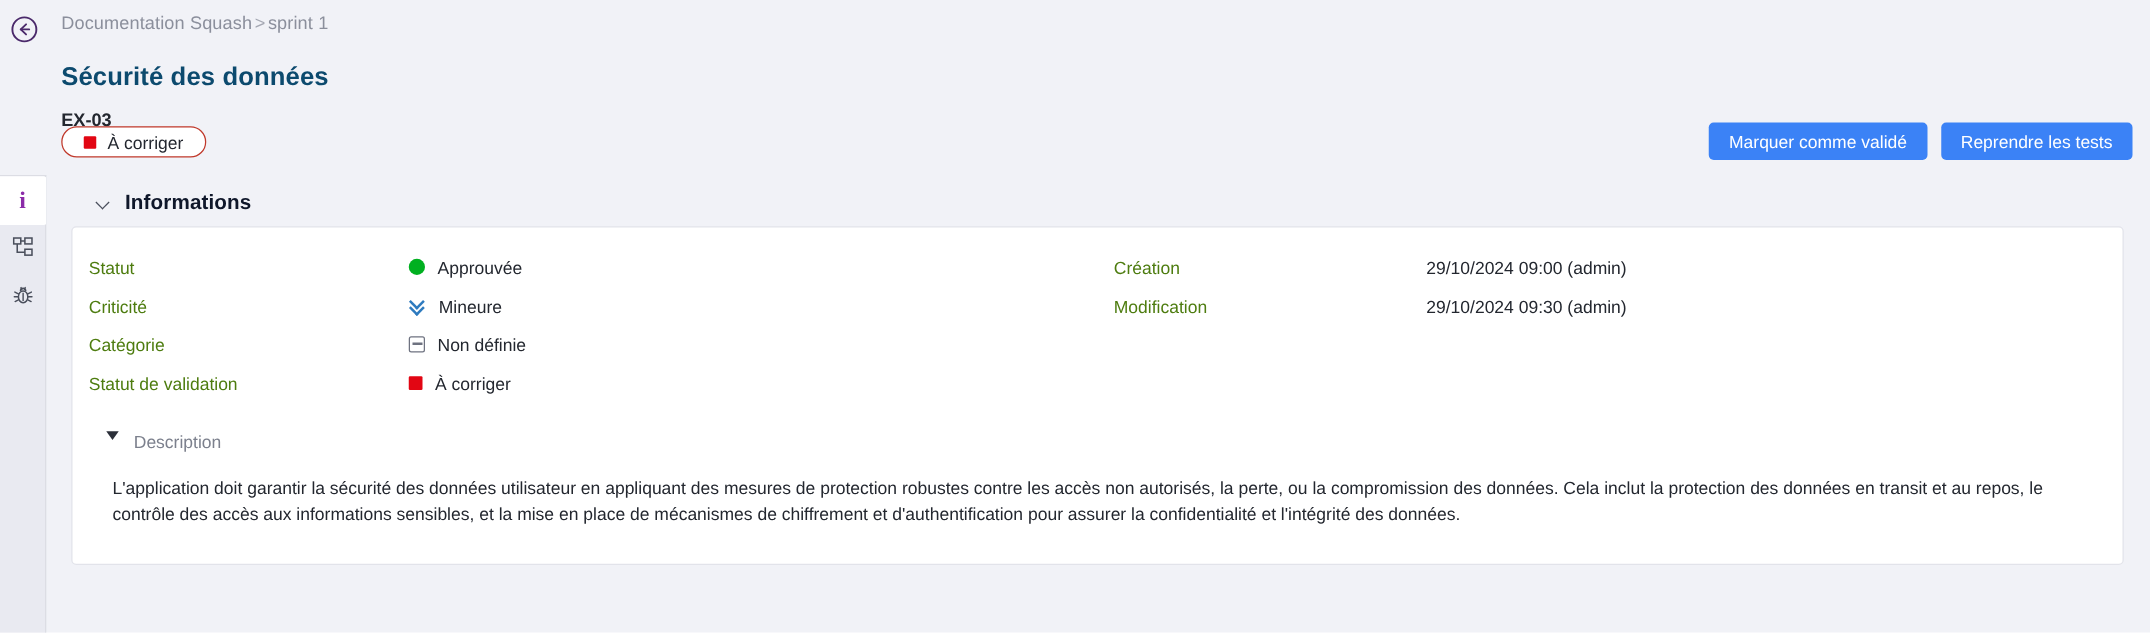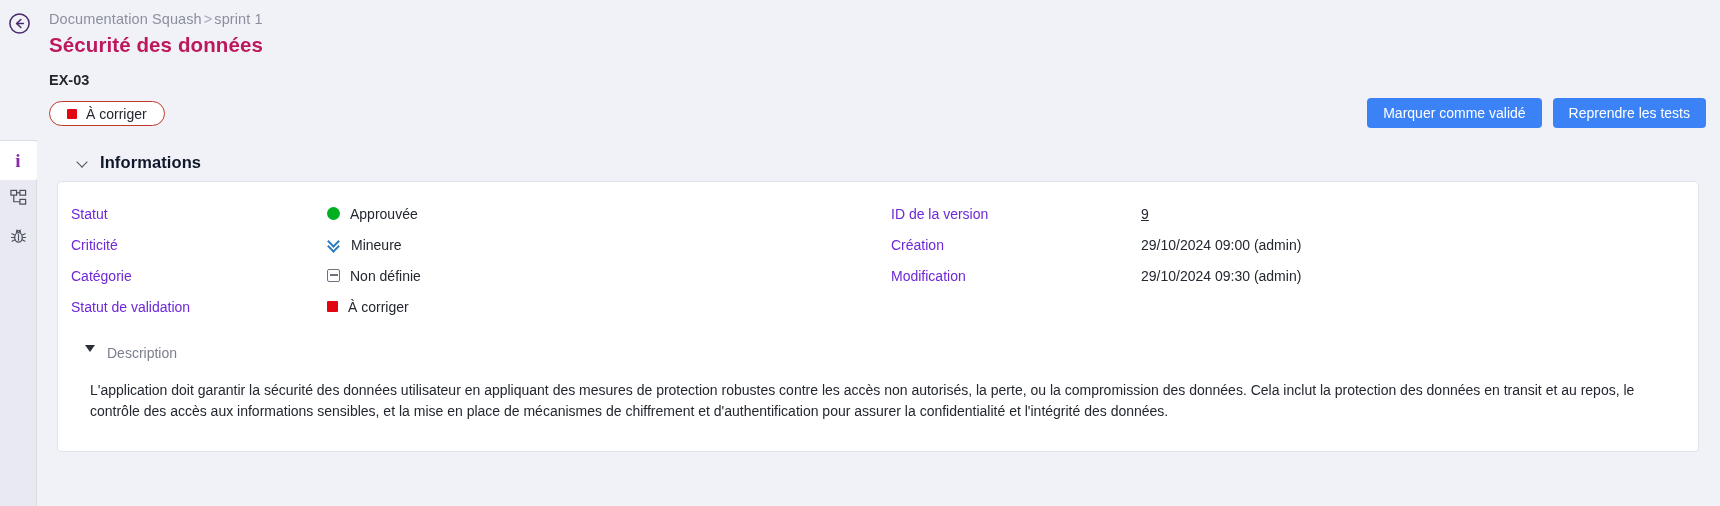--- a/index.html
+++ b/index.html
@@ -51,24 +51,24 @@
   }
   .breadcrumb .crumb {
     color: #8b8f9c;
     cursor: pointer;
   }
   .breadcrumb .sep {
     color: #a5a8b3;
     padding: 0 2px;
   }
   .page-title {
-    margin-top: 3px;
+    margin-top: 20px;
     font-size: 20.5px;
     font-weight: bold;
-    color: #be185d;
+    color: #0c4a6e;
     line-height: 26px;
     letter-spacing: .1px;
   }
   .ref-code {
     margin-top: 13px;
     font-size: 14.5px;
     font-weight: bold;
     color: #23272f;
     line-height: 18px;
   }
@@ -213,21 +213,21 @@
   .col-left { padding-left: 13px; }
   .col-right { padding-left: 13px; }
 
   .field-row {
     display: flex;
     align-items: center;
     height: 31px;
   }
   .field-label {
     font-size: 14px;
-    color: #6d28d9;
+    color: #4d7c0f;
     width: 256px;
     flex: 0 0 256px;
   }
   .col-right .field-label {
     width: 250px;
     flex: 0 0 250px;
   }
   .field-value {
     font-size: 14px;
     color: #23272f;
@@ -419,24 +419,20 @@
             <div class="field-value">
               <span class="ico-square" style="background:#e20613"></span>
               <span>À corriger</span>
             </div>
           </div>
 
         </div>
 
         <div class="col col-right">
 
-          <div class="field-row">
-            <div class="field-label">ID de la version</div>
-            <div class="field-value link">9</div>
-          </div>
 
           <div class="field-row">
             <div class="field-label">Création</div>
             <div class="field-value">29/10/2024 09:00 (admin)</div>
           </div>
 
           <div class="field-row">
             <div class="field-label">Modification</div>
             <div class="field-value">29/10/2024 09:30 (admin)</div>
           </div>

